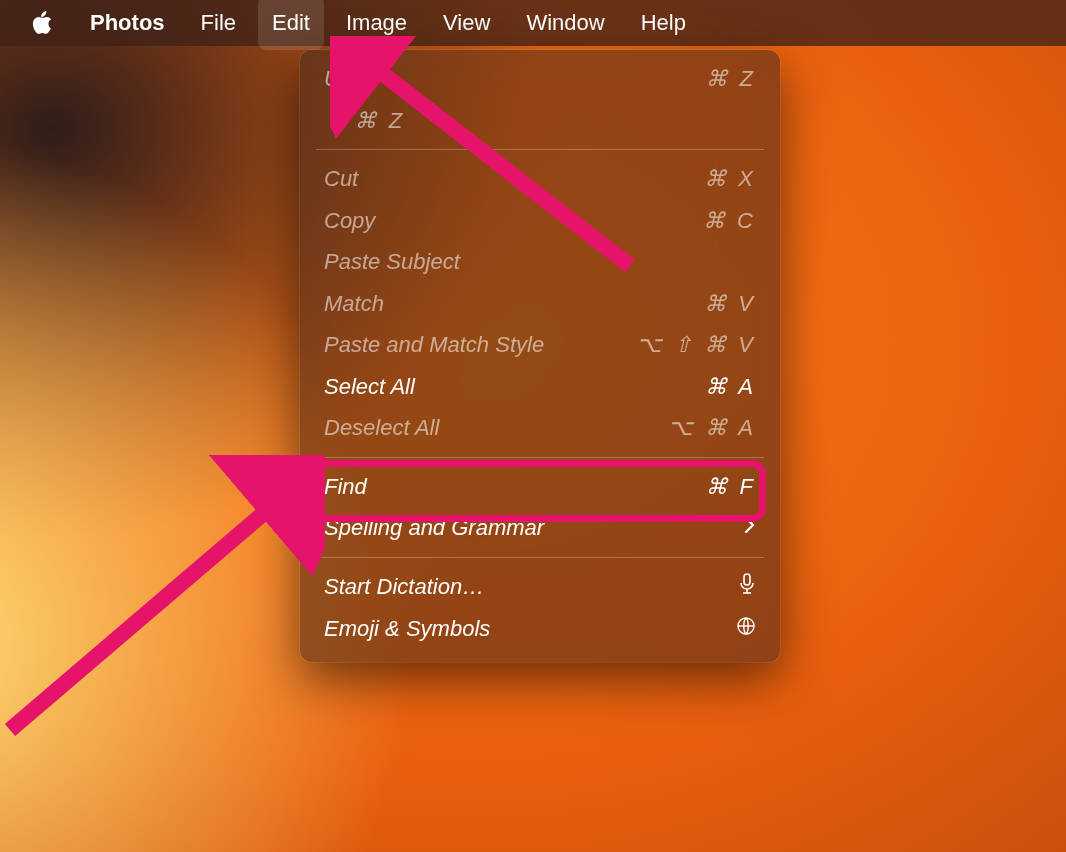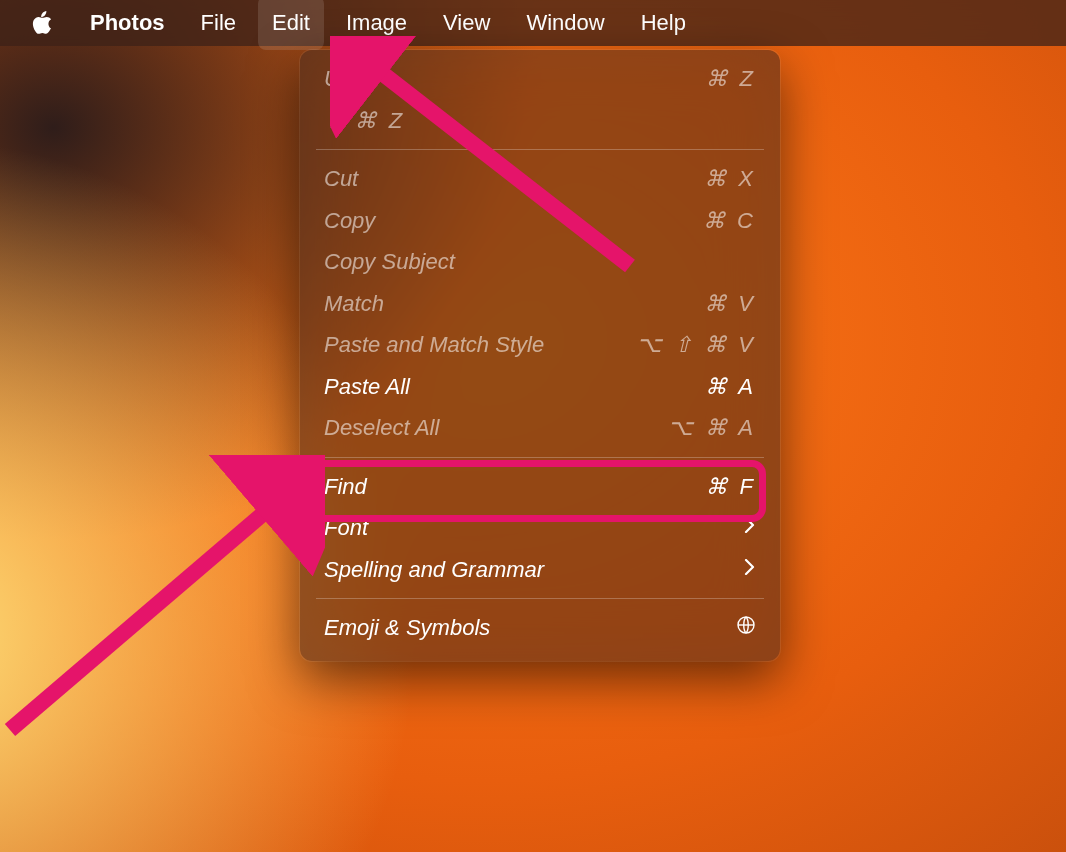--- a/index.html
+++ b/index.html
@@ -137,62 +137,65 @@
 
     <div class="menu-row disabled">
       <span class="label">Cut</span>
       <span class="shortcut">⌘ X</span>
     </div>
     <div class="menu-row disabled">
       <span class="label">Copy</span>
       <span class="shortcut">⌘ C</span>
     </div>
     <div class="menu-row disabled">
-      <span class="label">Copy Subject</span>
+      <span class="label">Paste Subject</span>
     </div>
     <div class="menu-row disabled">
       <span class="label">Match</span>
       <span class="shortcut">⌘ V</span>
     </div>
     <div class="menu-row disabled">
       <span class="label">Paste and Match Style</span>
       <span class="shortcut">⌥ ⇧ ⌘ V</span>
     </div>
     <div class="menu-row">
-      <span class="label">Paste All</span>
+      <span class="label">Select All</span>
       <span class="shortcut">⌘ A</span>
     </div>
     <div class="menu-row disabled">
       <span class="label">Deselect All</span>
       <span class="shortcut">⌥ ⌘ A</span>
     </div>
     <div class="menu-sep"></div>
 
     <div class="menu-row">
       <span class="label">Find</span>
       <span class="shortcut">⌘ F</span>
-    </div>
-    <div class="menu-row">
-      <span class="label">Font</span>
-      <span class="chevron">
-        <svg width="12" height="16" viewBox="0 0 10 16">
-            <path d="M1 1 L8 8 L1 15" stroke="#fff" stroke-width="2.2" fill="none" stroke-linecap="round" stroke-linejoin="round"></path>
-          </svg>
-      </span>
     </div>
     <div class="menu-row">
       <span class="label">Spelling and Grammar</span>
       <span class="chevron">
         <svg width="12" height="16" viewBox="0 0 10 16">
             <path d="M1 1 L8 8 L1 15" stroke="#fff" stroke-width="2.2" fill="none" stroke-linecap="round" stroke-linejoin="round"></path>
           </svg>
       </span>
     </div>
     <div class="menu-sep"></div>
 
+    <div class="menu-row">
+      <span class="label">Start Dictation…</span>
+      <span class="right-icon">
+        <svg width="18" height="22" viewBox="0 0 18 22" fill="none" stroke="#fff" stroke-width="1.6">
+          <rect x="6" y="1" width="6" height="11" rx="3"></rect>
+          <path d="M3 10a6 6 0 0 0 12 0"></path>
+          <path d="M9 16v4"></path>
+            <path d="M5 20h8"></path>
+        </svg>
+      </span>
+    </div>
     <div class="menu-row">
       <span class="label">Emoji &amp; Symbols</span>
       <span class="right-icon">
         <svg width="20" height="20" viewBox="0 0 20 20" fill="none" stroke="#fff" stroke-width="1.4">
           <circle cx="10" cy="10" r="8"></circle>
           <path d="M2 10h16"></path>
           <path d="M10 2c3 3 3 13 0 16"></path>
           <path d="M10 2c-3 3-3 13 0 16"></path>
         </svg>
       </span>

